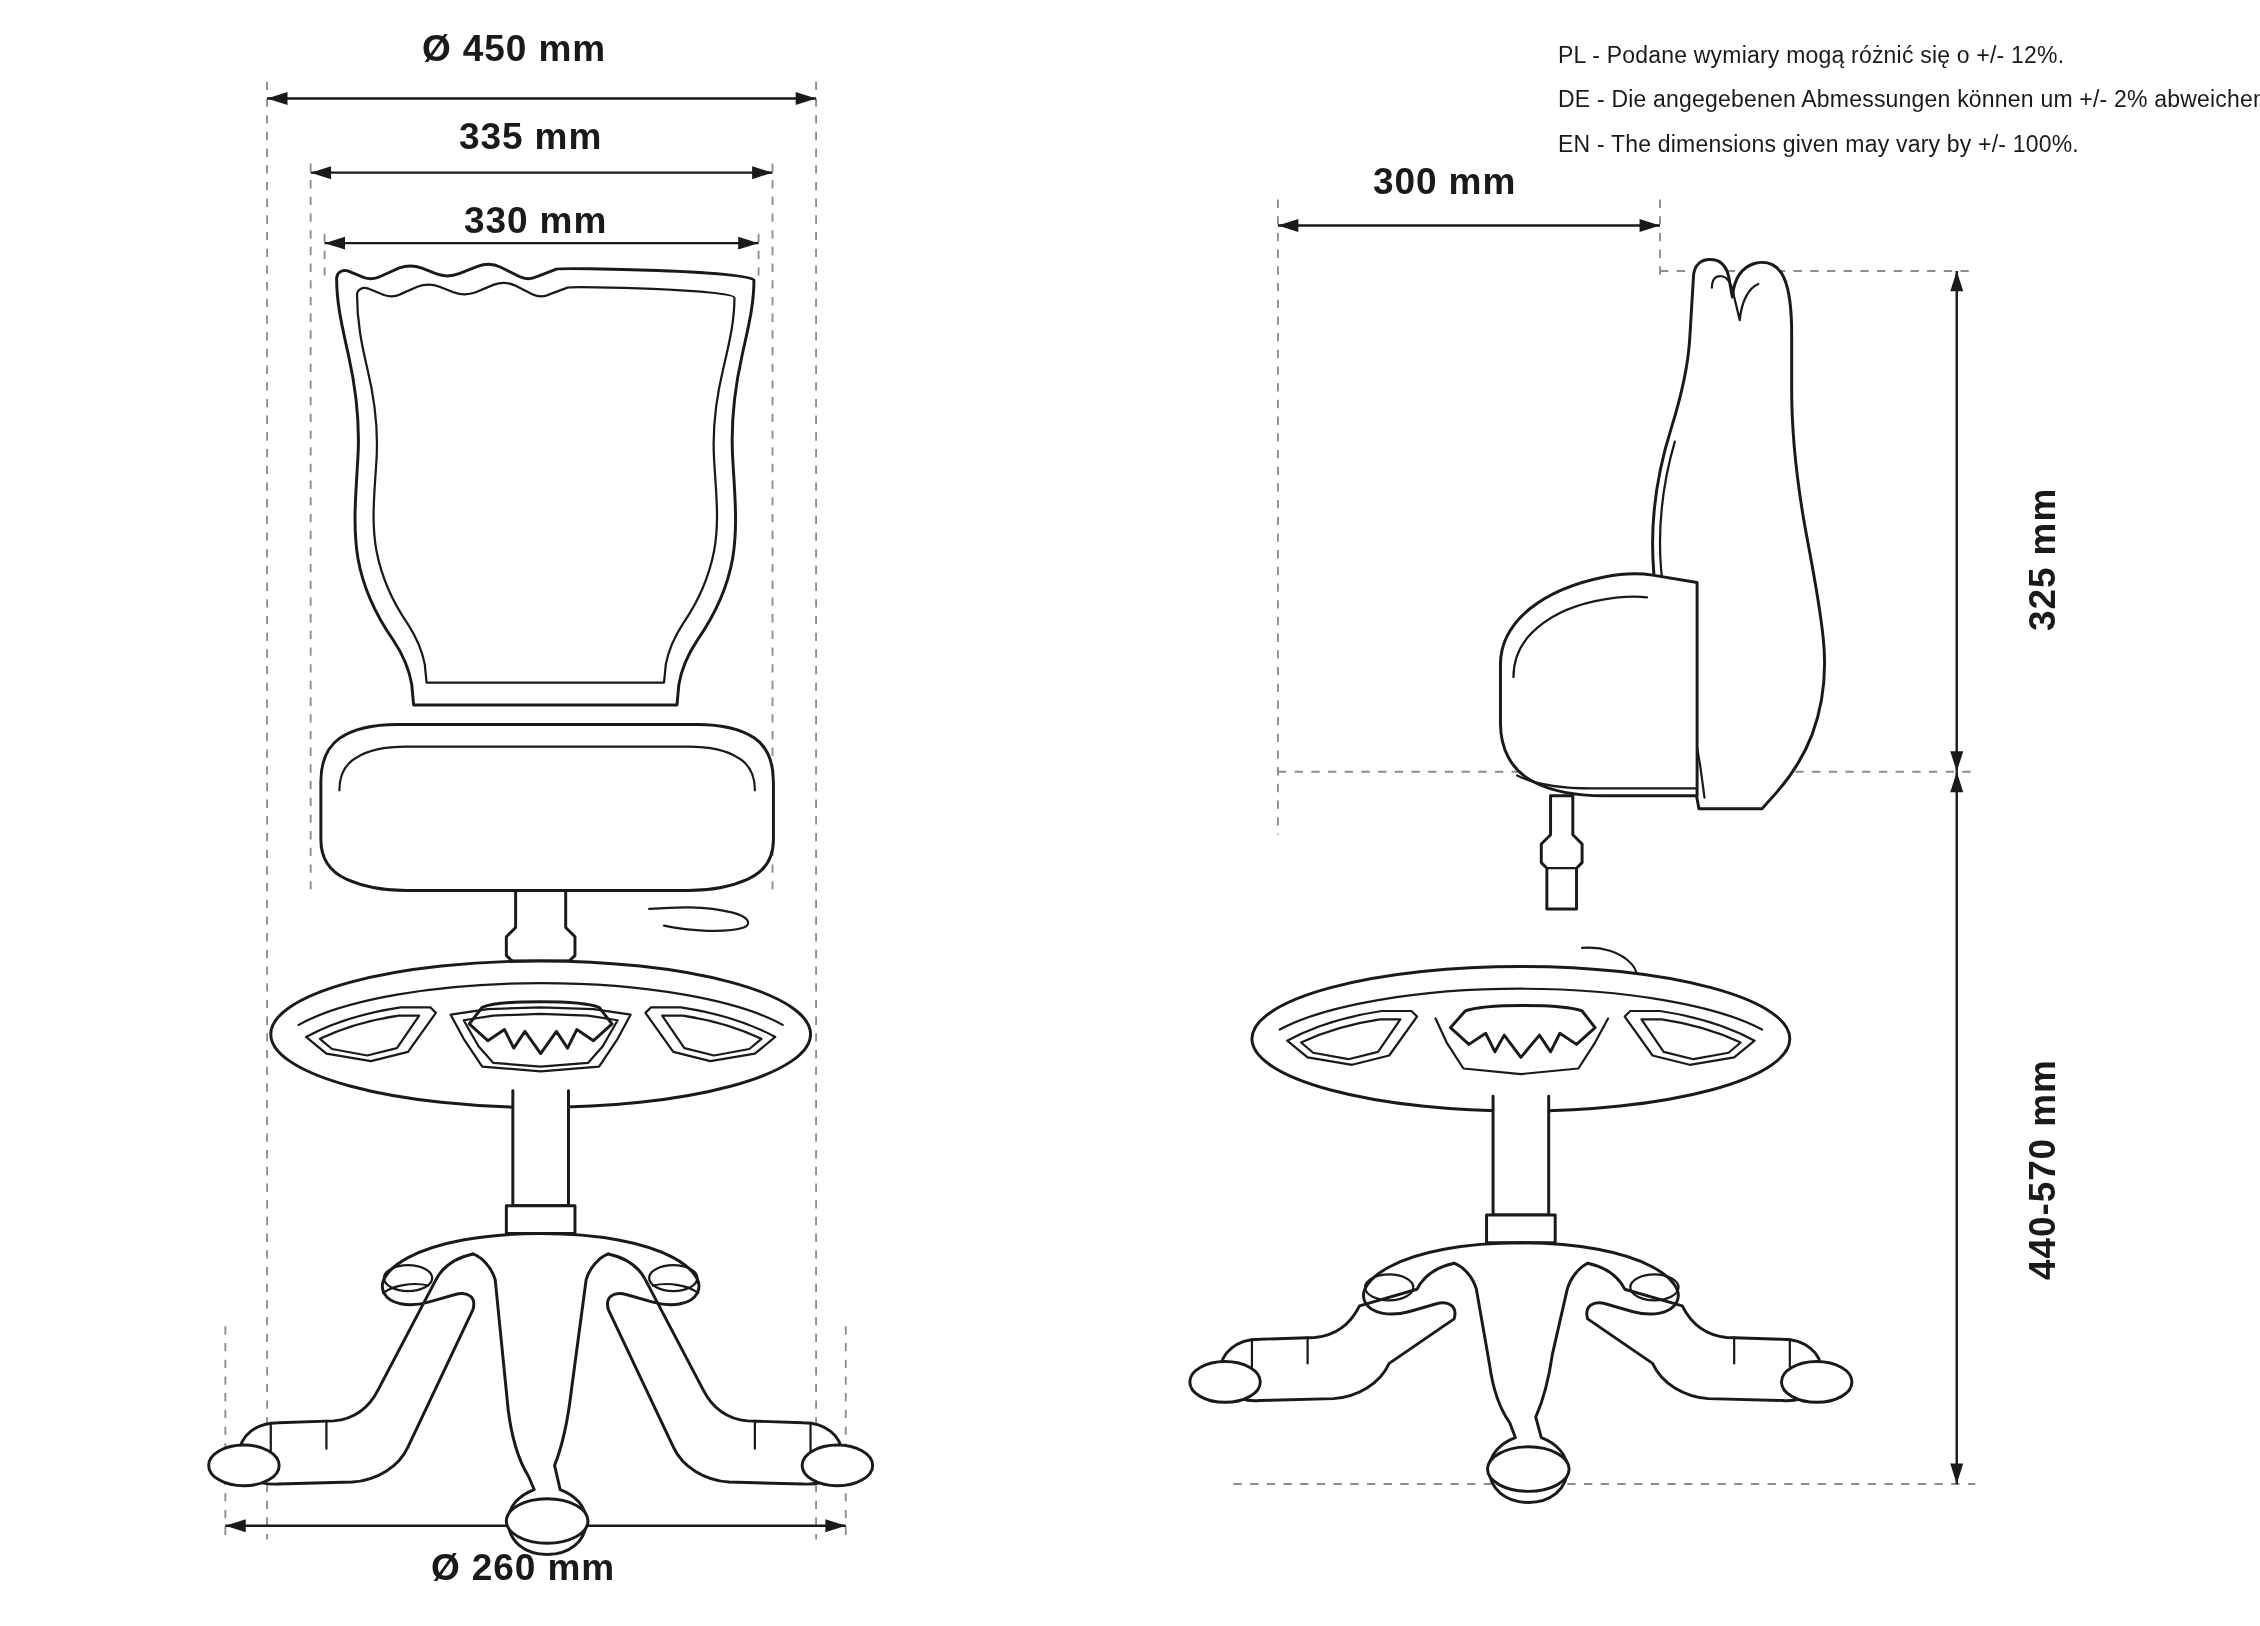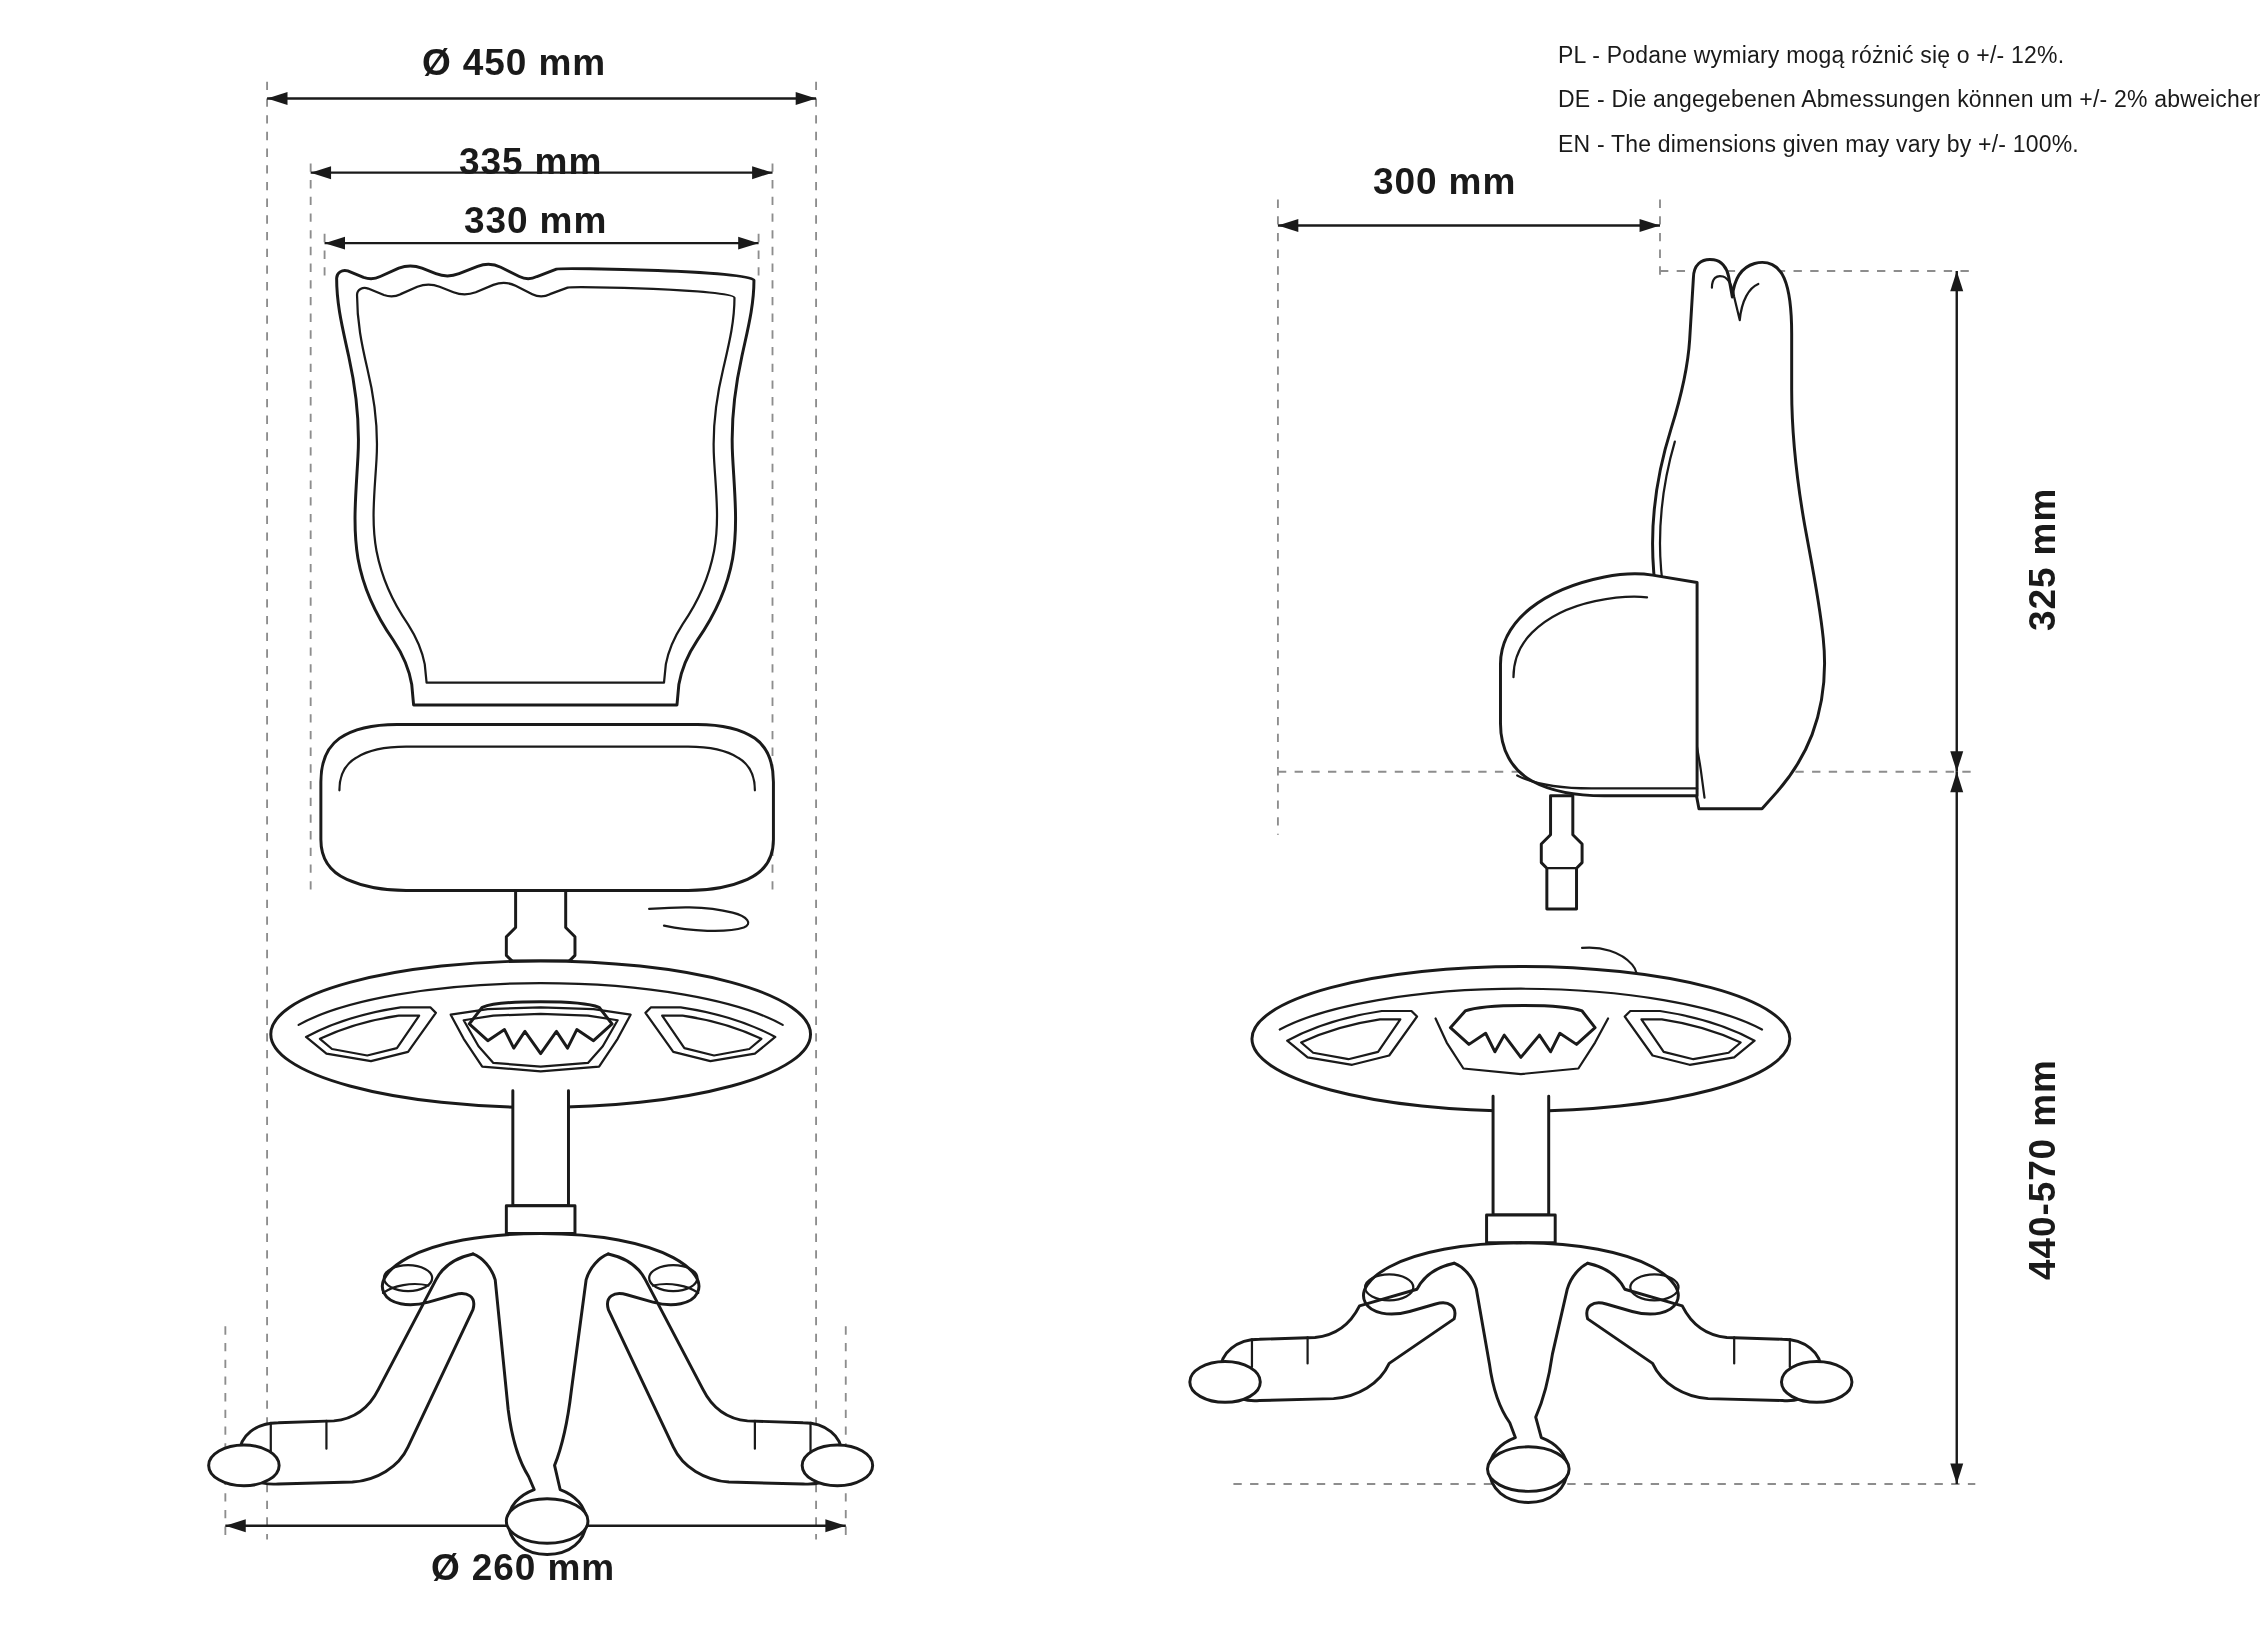--- a/index.html
+++ b/index.html
@@ -319,22 +319,22 @@
         <path class="chair2" d="M1350 1444 L1350 1474"></path>
         <path class="chair2" d="M1410 1442 L1410 1470"></path>
         <path class="chair2" d="M1870 1442 L1870 1470"></path>
         <path class="chair2" d="M1930 1444 L1930 1474"></path>
         <ellipse class="chair2" cx="1498" cy="1388" rx="26" ry="14"></ellipse>
         <ellipse class="chair2" cx="1784" cy="1388" rx="26" ry="14"></ellipse>
       </g>
     </g>
   </svg>
 
-  <div class="dim-label" style="left:422px;top:42px;text-align:center;">Ø 450  mm</div>
-  <div class="dim-label" style="left:459px;top:116px;margin-top:25px;">335  mm</div>
+  <div class="dim-label" style="left:422px;top:28px;text-align:center;">Ø 450  mm</div>
+  <div class="dim-label" style="left:459px;top:116px;">335  mm</div>
   <div class="dim-label" style="left:464px;top:188px;margin-top:12px;">330  mm</div>
   <div class="dim-label" style="left:431px;top:1547px;">Ø 260  mm</div>
 
   <div class="dim-label" style="left:1373px;top:161px;">300  mm</div>
 
   <div class="dim-label vert" style="left:2022px;top:631px;transform:rotate(-90deg);">325  mm</div>
   <div class="dim-label vert" style="left:2022px;top:1280px;transform:rotate(-90deg);">440-570  mm</div>
 
   <div class="note" style="left:1558px;top:42px;">PL - Podane wymiary mogą różnić się o +/- 12%.</div>
   <div class="note" style="left:1558px;top:86px;">DE - Die angegebenen Abmessungen können um +/- 2% abweichen.</div>

